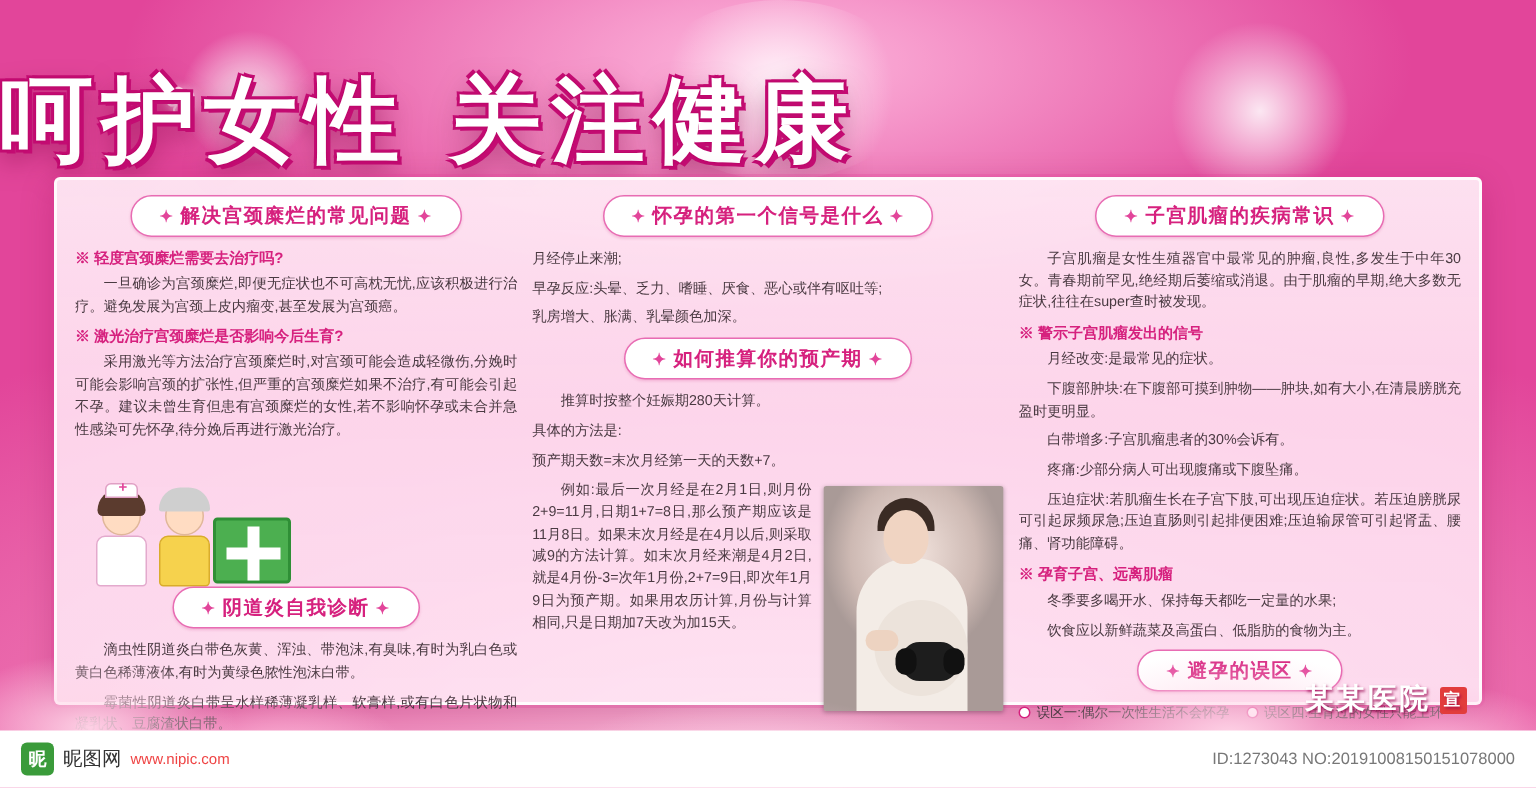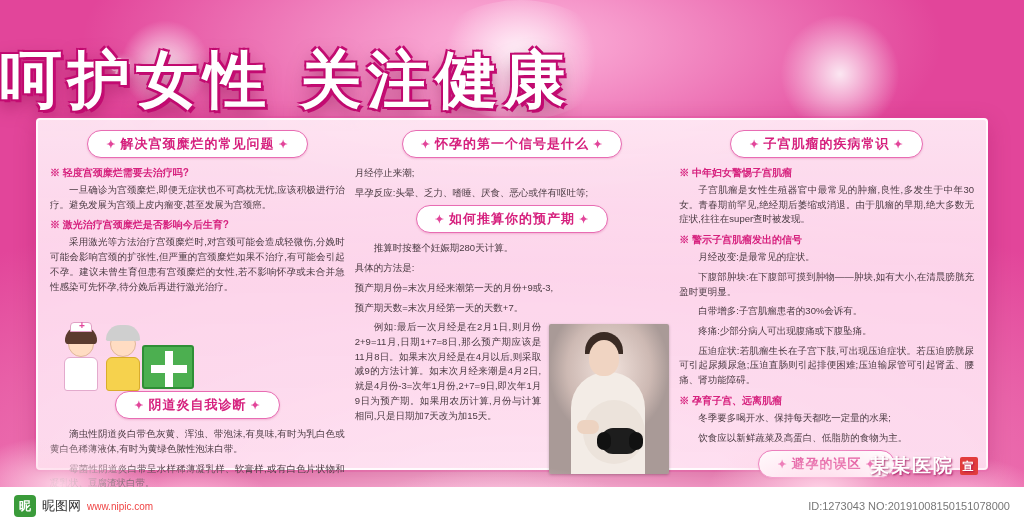--- a/index.html
+++ b/index.html
@@ -252,49 +252,48 @@
 
     <div class="col c2">
 
       <div class="sec-title">
         <span class="star">✦</span><span>怀孕的第一个信号是什么</span><span class="star">✦</span>
       </div>
 
       <div class="mid-text">
         <p class="body noind">月经停止来潮;</p>
         <p class="body noind">早孕反应:头晕、乏力、嗜睡、厌食、恶心或伴有呕吐等;</p>
+        <p class="body noind">乳房增大、胀满、乳晕颜色加深。</p>
       </div>
 
       <div class="sec-title">
         <span class="star">✦</span><span>如何推算你的预产期</span><span class="star">✦</span>
       </div>
 
       <p class="body">推算时按整个妊娠期280天计算。</p>
       <p class="body noind">具体的方法是:</p>
-      <p class="body noind">预产期月份=末次月经来潮第一天的月份+9或-3,</p>
       <p class="body noind">预产期天数=末次月经第一天的天数+7。</p>
 
       <div class="photo">
         <div class="torso"></div>
         <div class="belly"></div>
         <div class="hair"></div>
         <div class="face"></div>
         <div class="hand"></div>
         <div class="phones"></div>
       </div>
       <p class="body">例如:最后一次月经是在2月1日,则月份2+9=11月,日期1+7=8日,那么预产期应该是11月8日。如果末次月经是在4月以后,则采取减9的方法计算。如末次月经来潮是4月2日,就是4月份-3=次年1月份,2+7=9日,即次年1月9日为预产期。如果用农历计算,月份与计算相同,只是日期加7天改为加15天。</p>
     </div>
 
     <div class="col c3">
 
       <div class="sec-title">
         <span class="star">✦</span><span>子宫肌瘤的疾病常识</span><span class="star">✦</span>
       </div>
 
-      <div class="sub">※ 中年妇女警惕子宫肌瘤</div>
       <p class="body">子宫肌瘤是女性生殖器官中最常见的肿瘤,良性,多发生于中年30女。青春期前罕见,绝经期后萎缩或消退。由于肌瘤的早期,绝大多数无症状,往往在super查时被发现。</p>
       <div class="sub">※ 警示子宫肌瘤发出的信号</div>
       <p class="body">月经改变:是最常见的症状。</p>
       <p class="body">下腹部肿块:在下腹部可摸到肿物——肿块,如有大小,在清晨膀胱充盈时更明显。</p>
       <p class="body">白带增多:子宫肌瘤患者的30%会诉有。</p>
       <p class="body">疼痛:少部分病人可出现腹痛或下腹坠痛。</p>
       <p class="body">压迫症状:若肌瘤生长在子宫下肢,可出现压迫症状。若压迫膀胱尿可引起尿频尿急;压迫直肠则引起排便困难;压迫输尿管可引起肾盂、腰痛、肾功能障碍。</p>
       <div class="sub">※ 孕育子宫、远离肌瘤</div>
       <p class="body">冬季要多喝开水、保持每天都吃一定量的水果;</p>
       <p class="body">饮食应以新鲜蔬菜及高蛋白、低脂肪的食物为主。</p>

